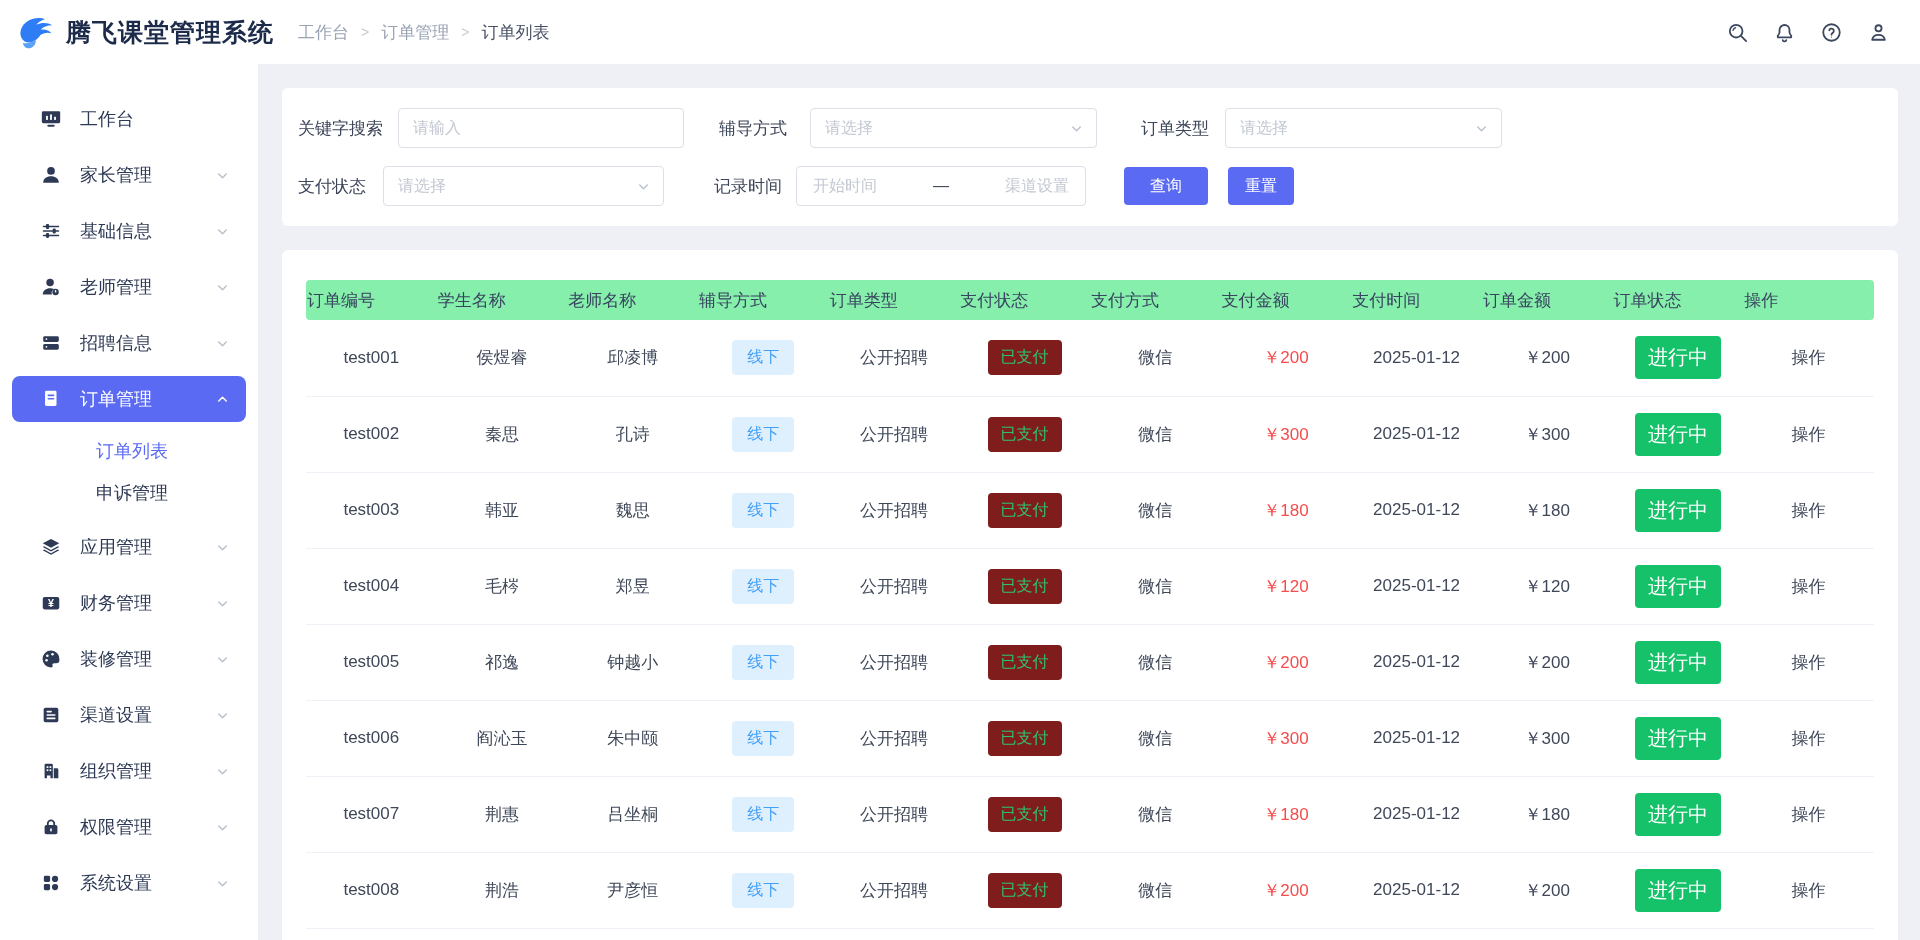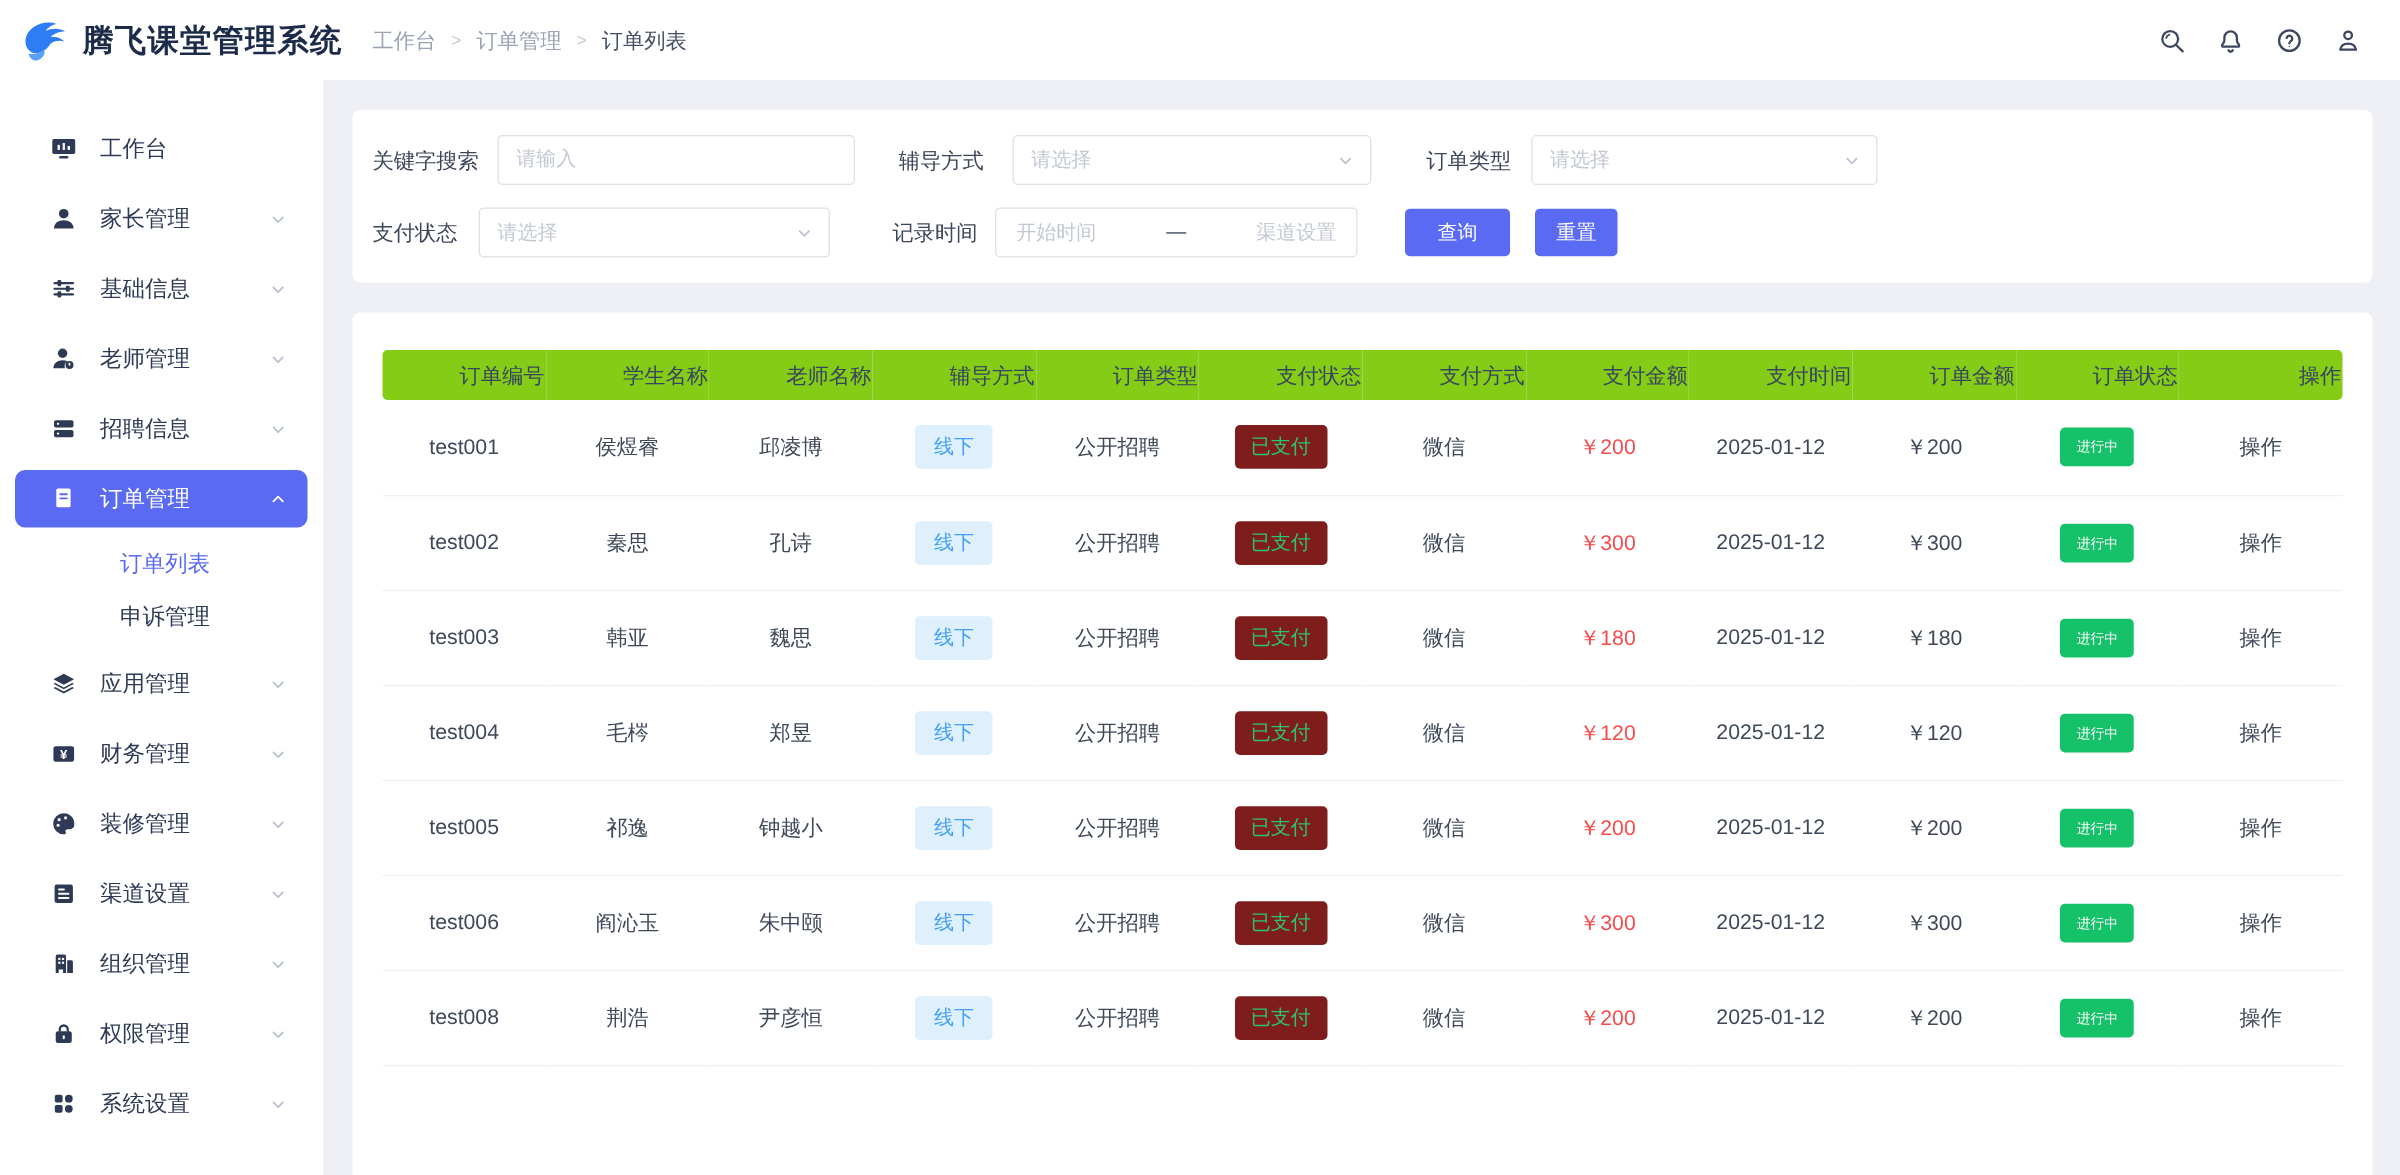--- a/index.html
+++ b/index.html
@@ -50,27 +50,27 @@
   .select .chev svg { width:15px; height:15px; display:block; }
   .range { padding:0 16px; color:#c3c8d2; font-size:16px; display:flex; justify-content:space-between; align-items:center; cursor:pointer; }
   .range .dash { color:#3d4659; }
   .btn { height:38px; border:none; border-radius:4px; background:#5a6af2; color:#fff; font-size:16px; cursor:pointer; font-family:inherit; }
   .btn-query { width:84px; margin-left:38px; }
   .btn-reset { width:66px; margin-left:20px; }
 
   
   .table-card { margin-top:24px; padding:30px 24px 0; height:830px; }
   table { width:100%; border-collapse:collapse; table-layout:fixed; }
-  thead th { background:#84cc16; height:40px; font-size:17px; color:#38455f; font-weight:normal; text-align:right; }
+  thead th { background:#86efac; height:40px; font-size:17px; color:#38455f; font-weight:normal; text-align:left; }
   thead th:first-child { border-radius:4px 0 0 4px; }
   thead th:last-child { border-radius:0 4px 4px 0; }
   tbody td { height:76px; text-align:center; font-size:17px; color:#3f4859; border-bottom:1px solid #edf0f6; }
   .badge-blue { display:inline-block; padding:7px 15px; background:#def0fd; color:#459ff6; border-radius:4px; font-size:16px; }
   .badge-green-light { display:inline-block; padding:7px 13px; background:#7f1d1d; color:#2cc36f; border-radius:4px; font-size:16px; }
-  .badge-green { display:inline-block; padding:8px 13px; background:#16c269; color:#fff; border-radius:4px; font-size:11px; }
+  .badge-green { display:inline-block; padding:8px 13px; background:#16c269; color:#fff; border-radius:4px; font-size:20px; }
   .amount-red { color:#f64c4c; }
   .action-cell { cursor:pointer; }
 </style>
 </head>
 <body>
 
 <div class="topbar">
   <div class="logo-wrap">
     <span>
       <svg viewBox="0 0 48 42" width="46" height="40">
@@ -470,20 +470,34 @@
             <td>公开招聘</td>
             <td><span class="badge-green-light">已支付</span></td>
             <td>微信</td>
             <td class="amount-red">￥300</td>
             <td>2025-01-12</td>
             <td>￥300</td>
             <td><span class="badge-green">进行中</span></td>
             <td class="action-cell">操作</td>
           </tr>
           <tr>
+            <td>test007</td>
+            <td>荆惠</td>
+            <td>吕坐桐</td>
+            <td><span class="badge-blue">线下</span></td>
+            <td>公开招聘</td>
+            <td><span class="badge-green-light">已支付</span></td>
+            <td>微信</td>
+            <td class="amount-red">￥180</td>
+            <td>2025-01-12</td>
+            <td>￥180</td>
+            <td><span class="badge-green">进行中</span></td>
+            <td class="action-cell">操作</td>
+          </tr>
+          <tr>
             <td>test008</td>
             <td>荆浩</td>
             <td>尹彦恒</td>
             <td><span class="badge-blue">线下</span></td>
             <td>公开招聘</td>
             <td><span class="badge-green-light">已支付</span></td>
             <td>微信</td>
             <td class="amount-red">￥200</td>
             <td>2025-01-12</td>
             <td>￥200</td>

